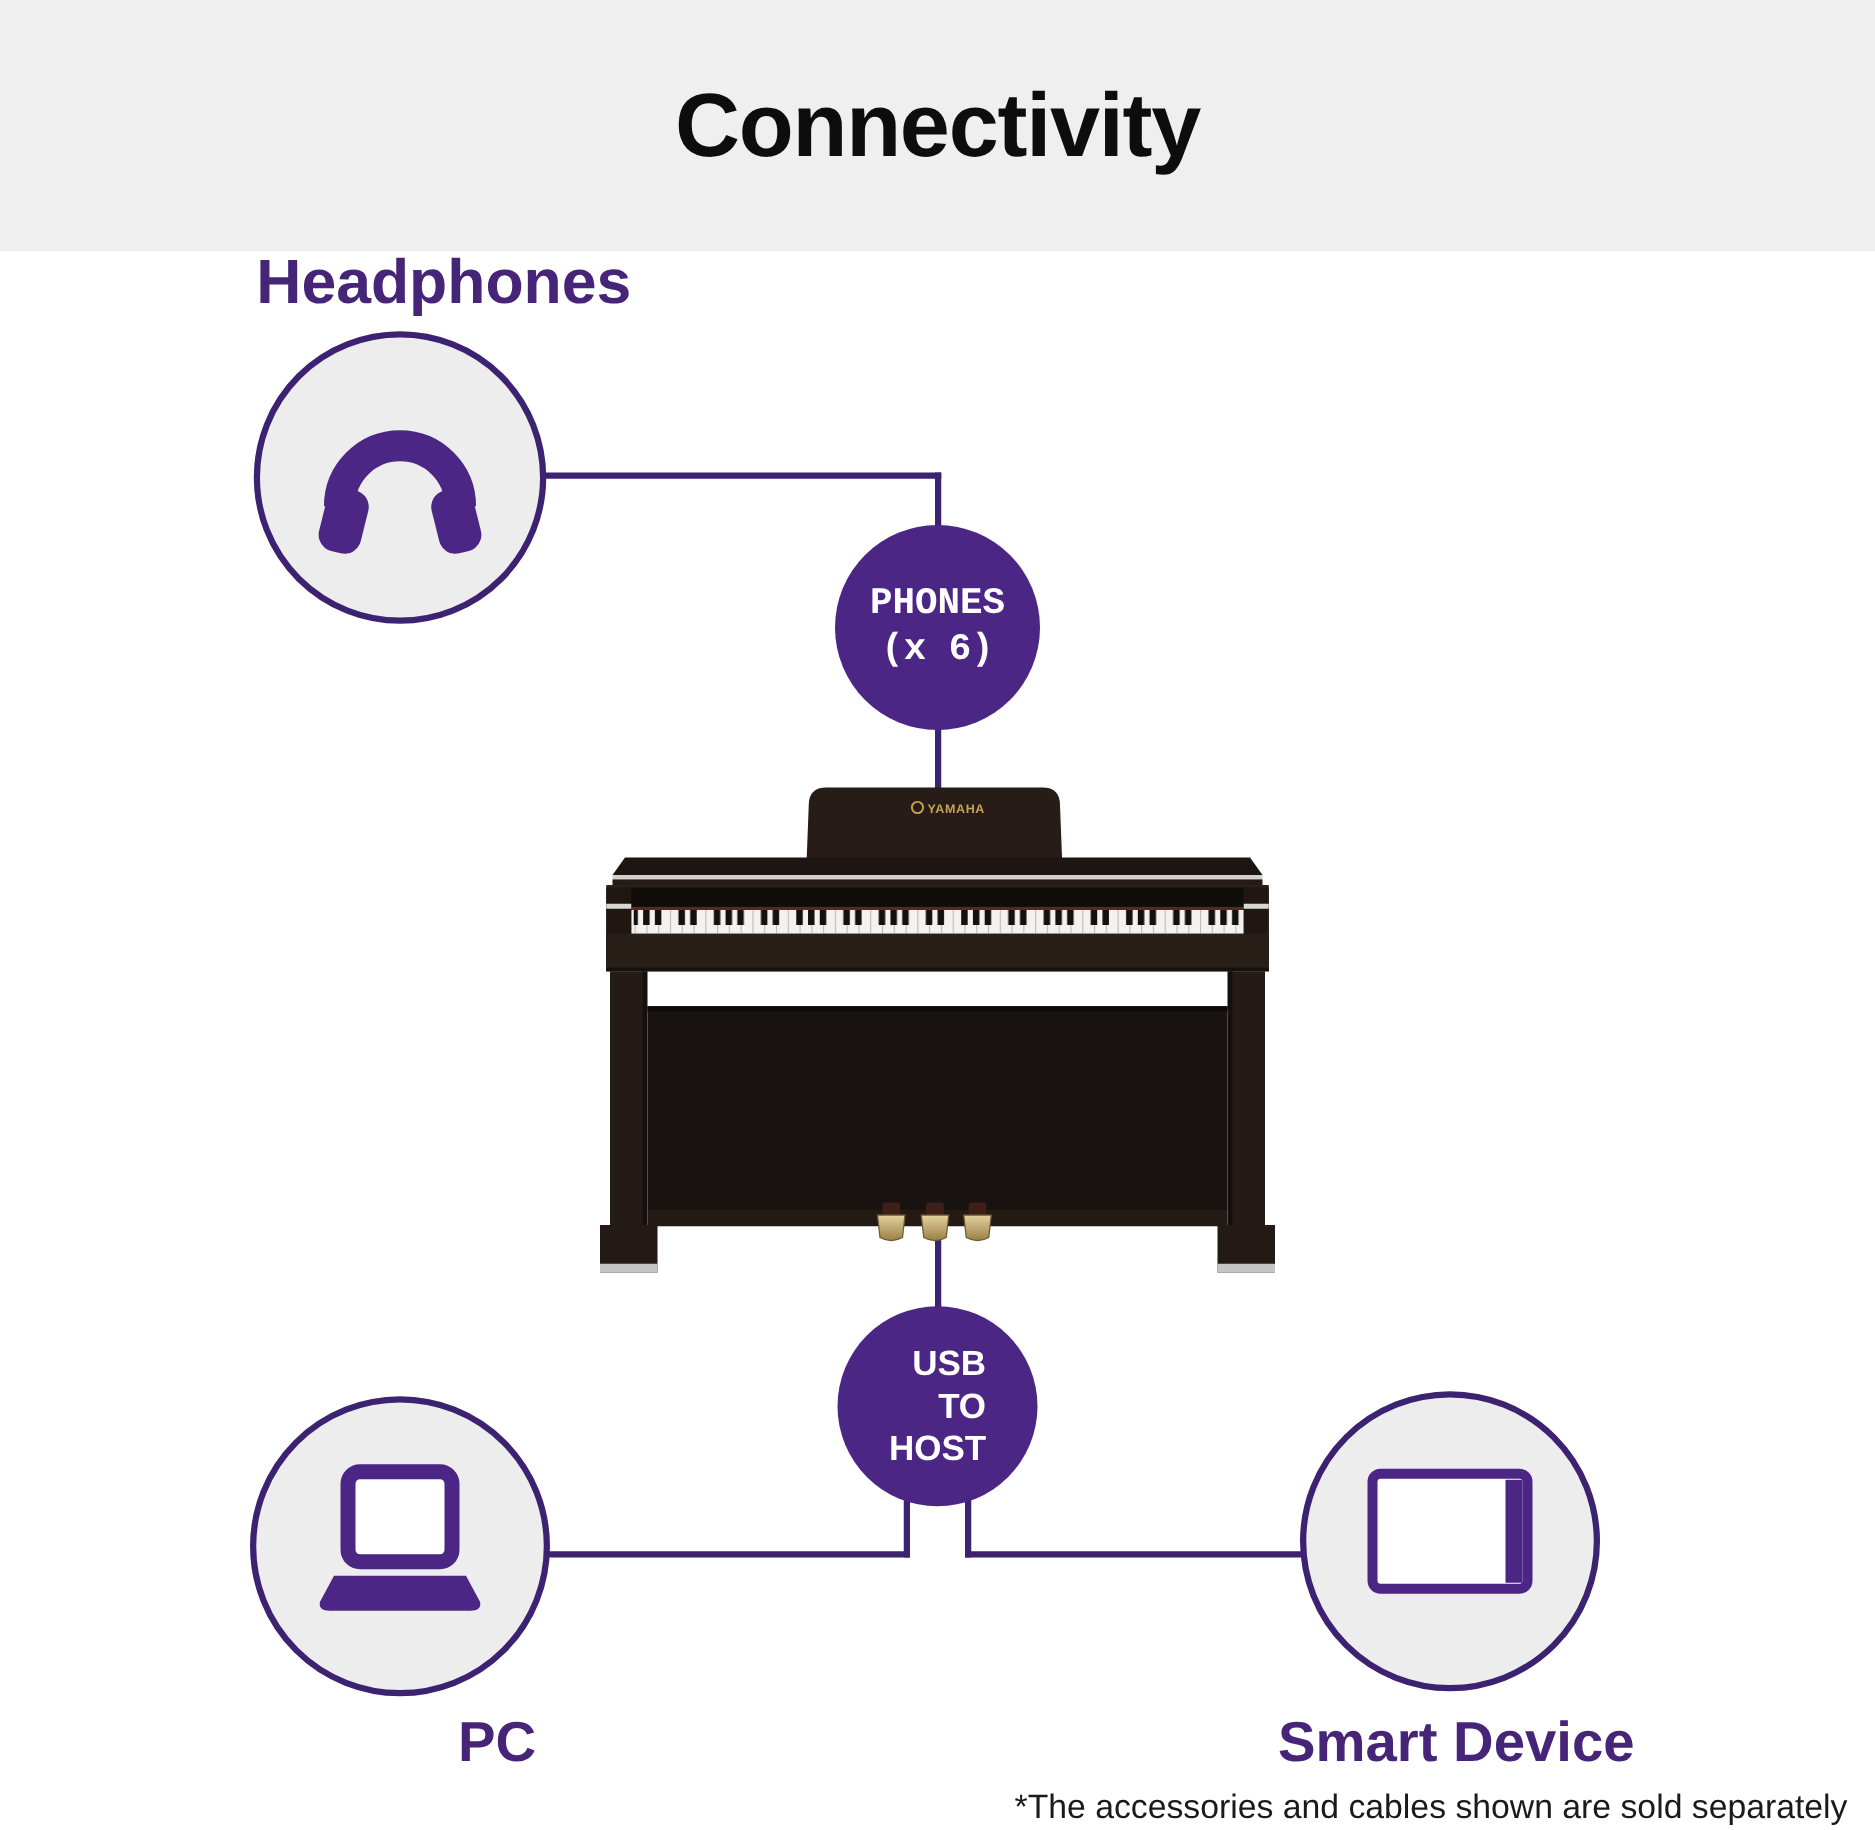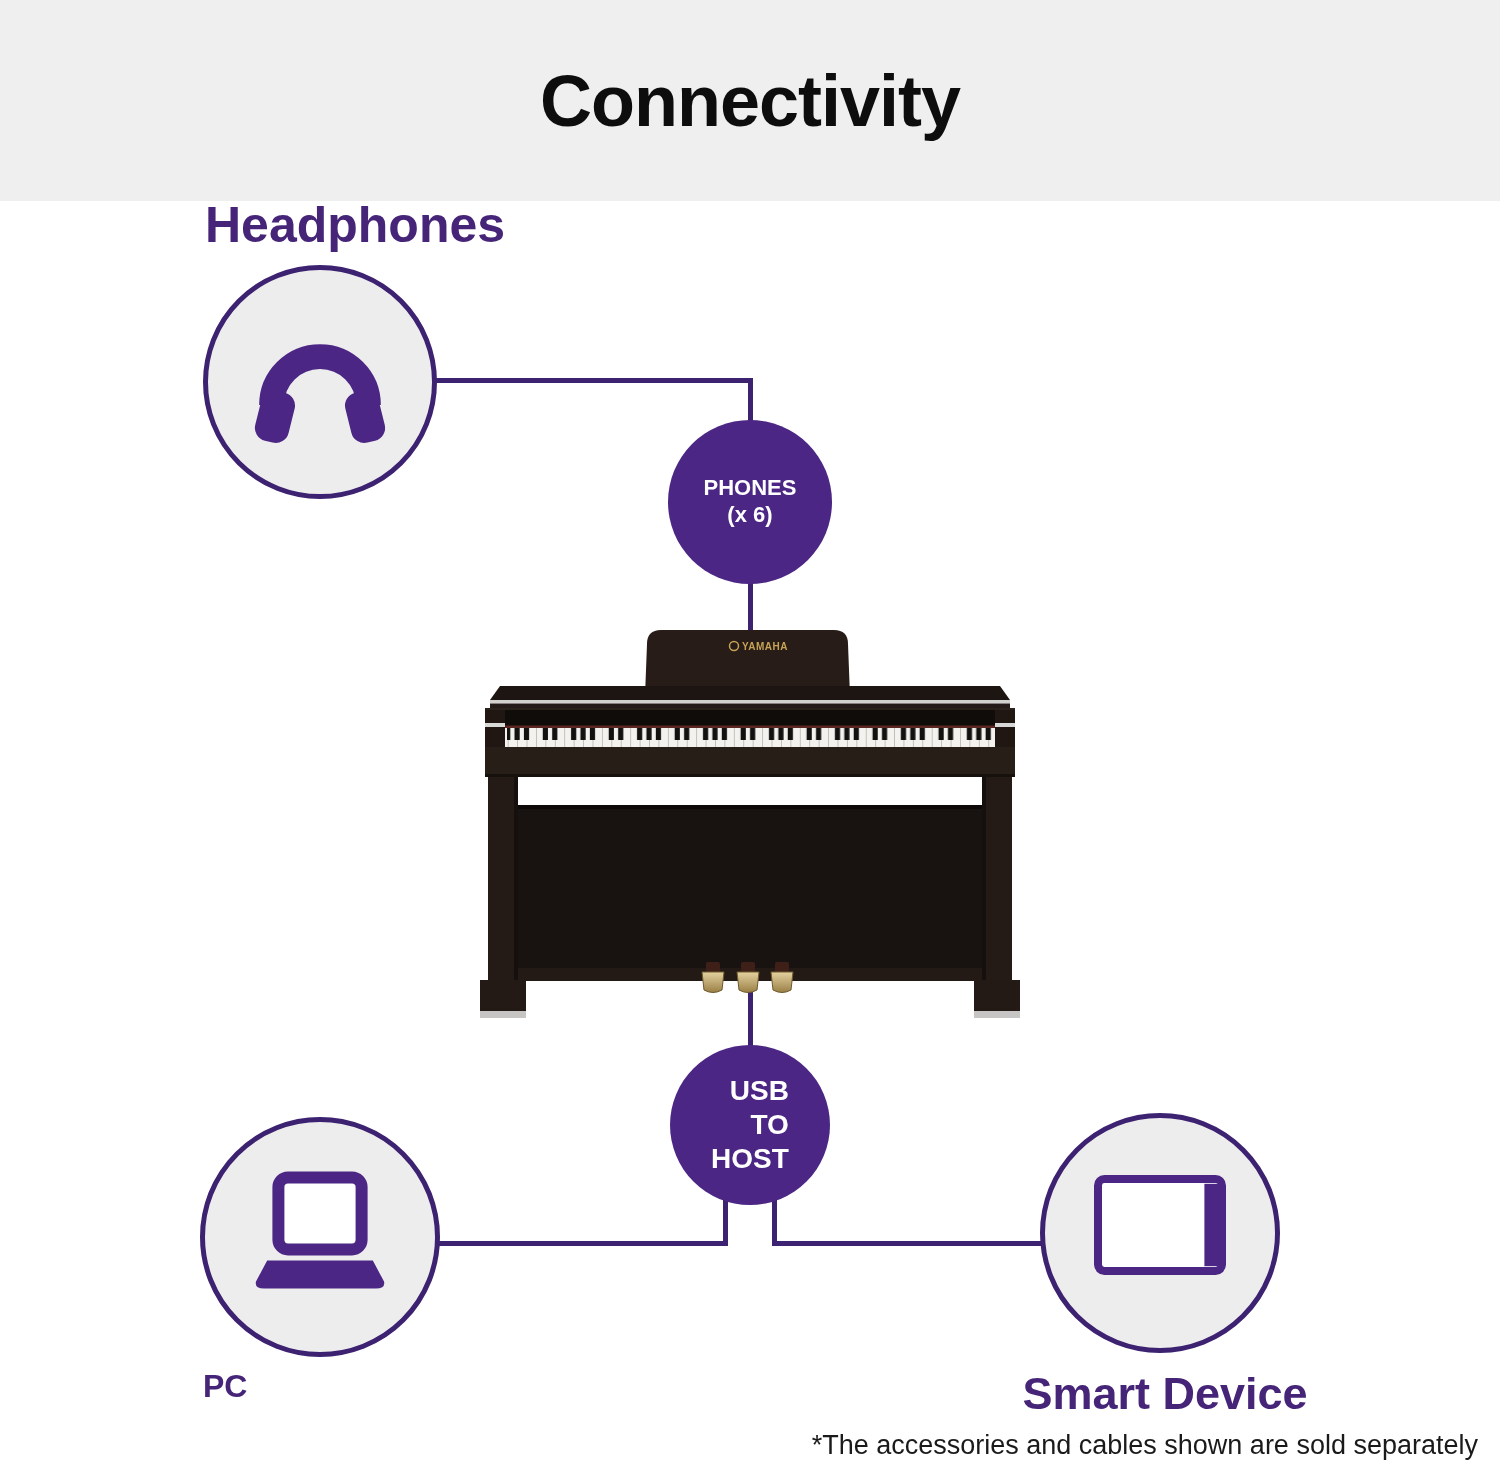--- a/index.html
+++ b/index.html
@@ -19,27 +19,27 @@
   
   .node-circle{
     position:absolute;border-radius:50%;box-sizing:border-box;z-index:3;
     display:flex;align-items:center;justify-content:center;
   }
   .gray-circle{background:#ededee;border:5px solid #3c2270;}
   .purple-circle{background:#4b2684;}
   .port-text{
     color:#ffffff;font-weight:bold;text-align:center;line-height:1.22;
   }
-  .phones-text{font-size:22px;}
+  .phones-text{font-size:30px;font-family:Liberation Mono, monospace;}
   .usb-text{font-size:28px;text-align:right;}
   .node-label{
     position:absolute;color:#462578;font-weight:bold;z-index:4;
   }
   .headphones-label{left:205px;top:196px;font-size:50px;}
-  .pc-label{left:203px;top:1368px;width:240px;text-align:left;font-size:32px;}
+  .pc-label{left:189px;top:1368px;width:240px;text-align:right;font-size:45px;}
   .device-label{left:1015px;top:1368px;width:300px;text-align:center;font-size:45px;}
   .footnote{
     position:absolute;right:22px;top:1430px;font-size:27px;color:#1a1a1a;z-index:4;
   }
   .piano{position:absolute;left:470px;top:620px;z-index:2;}
 </style>
 </head>
 <body>
 
 <div class="stage">

